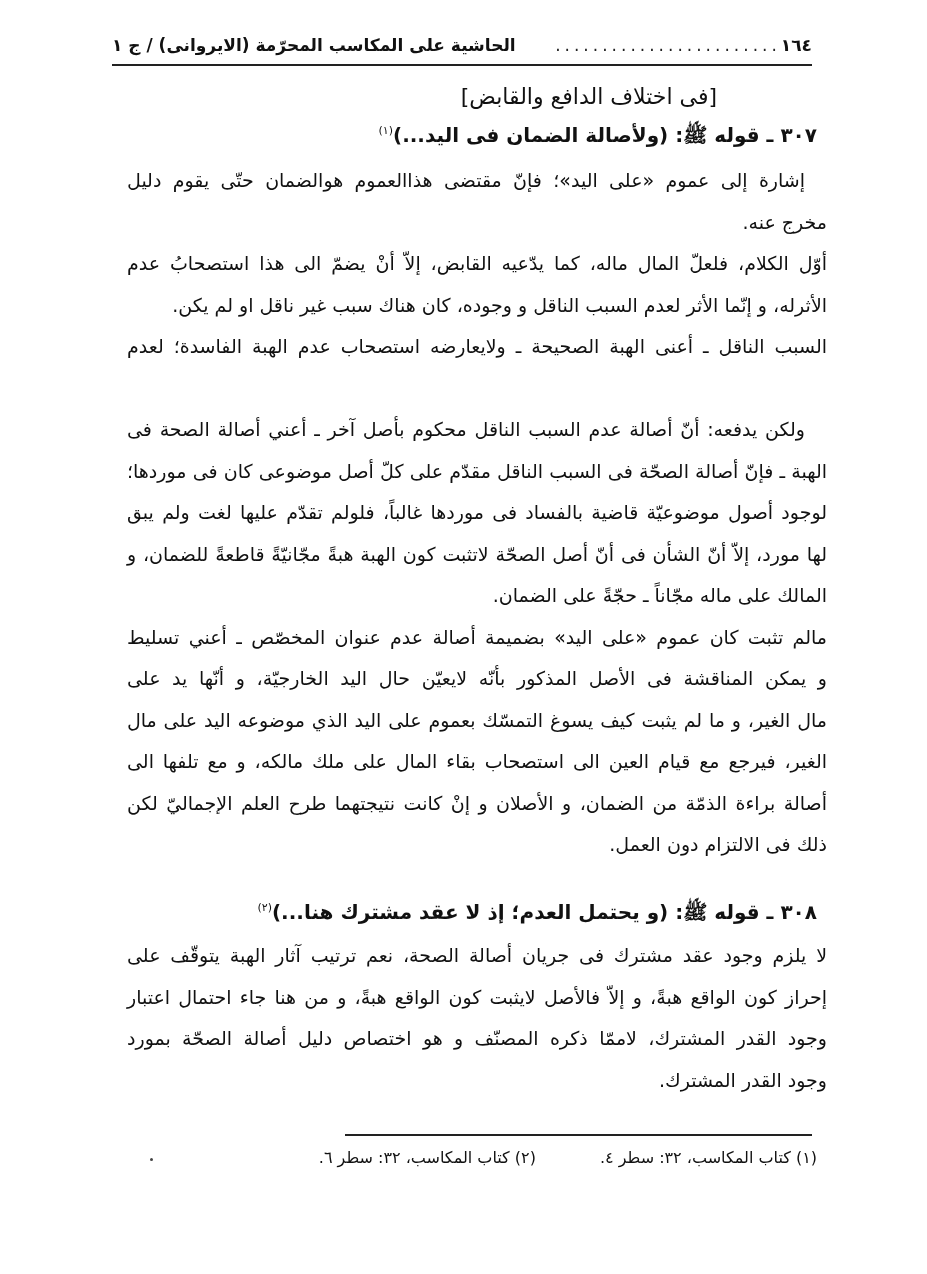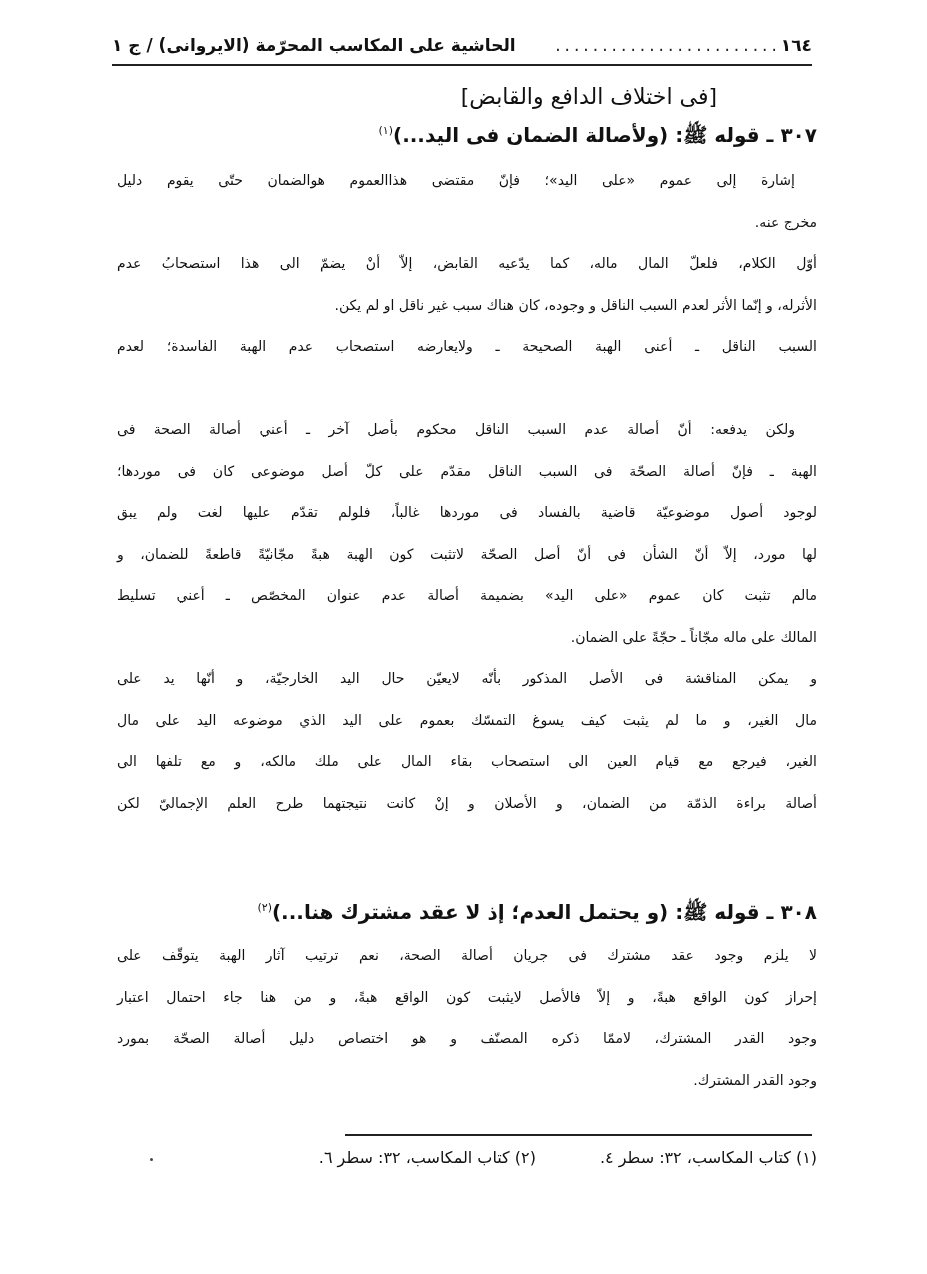--- a/index.html
+++ b/index.html
@@ -18,21 +18,21 @@
     position: absolute; top: 64px; left: 112px; width: 700px; height: 2px; background: #222;
   }
   .section-title {
     position: absolute; top: 84px; right: 210px; font-size: 22px; font-weight: normal; white-space: nowrap;
   }
   .item-head {
     position: absolute; right: 110px; font-size: 20px; font-weight: bold; white-space: nowrap;
   }
   .item-head sup { font-size: 11px; font-weight: normal; }
   .para {
-    position: absolute; right: 110px; width: 700px; font-size: 14px; line-height: 41.5px;
+    position: absolute; right: 100px; width: 700px; font-size: 19px; line-height: 41.5px;
     text-align: justify; text-align-last: right;
   }
   .para .line { display: block; text-align: justify; text-align-last: justify; white-space: nowrap; }
   .para .line.last { text-align-last: right; }
   .para .line.indent { padding-right: 22px; }
   .fn-rule {
     position: absolute; top: 1134px; left: 345px; width: 467px; height: 2px; background: #222;
   }
   .footnotes {
     position: absolute; top: 1148px; right: 110px; width: 700px; font-size: 16px;
@@ -69,29 +69,30 @@
     <span class="line">أوّل الكلام، فلعلّ المال ماله، كما يدّعيه القابض، إلاّ أنْ يضمّ الى هذا استصحابُ عدم</span>
     <span class="line last">الأثرله، و إنّما الأثر لعدم السبب الناقل و وجوده، كان هناك سبب غير ناقل او لم يكن.</span>
     <span class="line">السبب الناقل ـ أعنى الهبة الصحيحة ـ ولايعارضه استصحاب عدم الهبة الفاسدة؛ لعدم</span>
   </div>
 
   <div class="para" style="top:409px;margin-left:7px;">
     <span class="line indent">ولكن يدفعه: أنّ أصالة عدم السبب الناقل محكوم بأصل آخر ـ أعني أصالة الصحة فى</span>
     <span class="line">الهبة ـ فإنّ أصالة الصحّة فى السبب الناقل مقدّم على كلّ أصل موضوعى كان فى موردها؛</span>
     <span class="line">لوجود أصول موضوعيّة قاضية بالفساد فى موردها غالباً، فلولم تقدّم عليها لغت ولم يبق</span>
     <span class="line">لها مورد، إلاّ أنّ الشأن فى أنّ أصل الصحّة لاتثبت كون الهبة هبةً مجّانيّةً قاطعةً للضمان، و</span>
+    <span class="line last">المالك على ماله مجّاناً ـ حجّةً على الضمان.</span>
     <span class="line">مالم تثبت كان عموم «على اليد» بضميمة أصالة عدم عنوان المخصّص ـ أعني تسليط</span>
-    <span class="line last">المالك على ماله مجّاناً ـ حجّةً على الضمان.</span>
   </div>
 
   <div class="para" style="top:658px;">
     <span class="line">و يمكن المناقشة فى الأصل المذكور بأنّه لايعيّن حال اليد الخارجيّة، و أنّها يد على</span>
     <span class="line">مال الغير، و ما لم يثبت كيف يسوغ التمسّك بعموم على اليد الذي موضوعه اليد على مال</span>
     <span class="line">الغير، فيرجع مع قيام العين الى استصحاب بقاء المال على ملك مالكه، و مع تلفها الى</span>
     <span class="line">أصالة براءة الذمّة من الضمان، و الأصلان و إنْ كانت نتيجتهما طرح العلم الإجماليّ لكن</span>
+    <span class="line last">ذلك فى الالتزام دون العمل.</span>
   </div>
 
   <div class="item-head" style="top:900px;">
     <span>٣٠٨ ـ قوله ﷺ: (و يحتمل العدم؛ إذ لا عقد مشترك هنا...)</span><sup>(٢)</sup>
   </div>
 
   <div class="para" style="top:935px;">
     <span class="line">لا يلزم وجود عقد مشترك فى جريان أصالة الصحة، نعم ترتيب آثار الهبة يتوقّف على</span>
     <span class="line">إحراز كون الواقع هبةً، و إلاّ فالأصل لايثبت كون الواقع هبةً، و من هنا جاء احتمال اعتبار</span>
     <span class="line">وجود القدر المشترك، لاممّا ذكره المصنّف و هو اختصاص دليل أصالة الصحّة بمورد</span>

